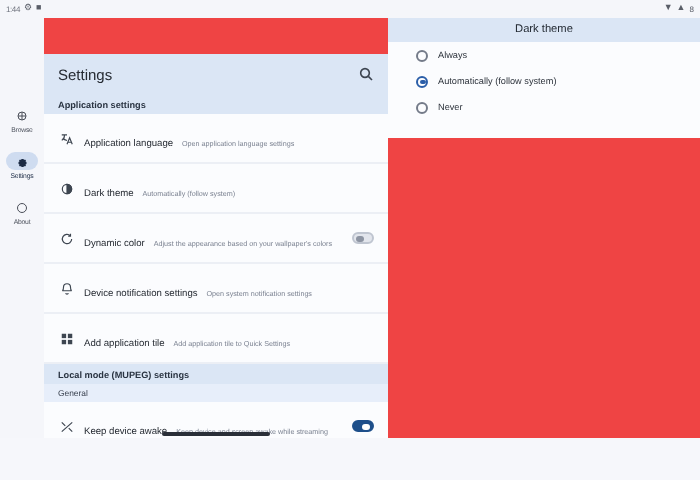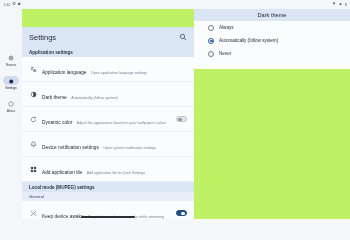--- a/index.html
+++ b/index.html
@@ -2,21 +2,21 @@
 <html><head>
 <meta charset="utf-8">
 <style>
   * { box-sizing: border-box; margin: 0; padding: 0; }
   html, body {
     width: 350px; height: 219px;
     font-family: "Liberation Sans", sans-serif;
     background: #f6f7fb;
     overflow: hidden;
   }
-  .screen { position: relative; width: 350px; height: 219px; background: #bef264; }
+  .screen { position: relative; width: 350px; height: 219px; background: #ef4444; }
 
   
   .statusbar {
     position: absolute; top: 0; left: 0; width: 350px; height: 9px;
     display: flex; align-items: center; justify-content: space-between;
     padding: 0 3px; background: #f5f6fa;
   }
   .status-left, .status-right { display: flex; align-items: center; gap: 2px; }
   .status-clock { font-size: 4px; color: #6b6f7a; letter-spacing: -0.2px; }
   .status-ico { font-size: 4.5px; color: #5a5e68; line-height: 1; }

